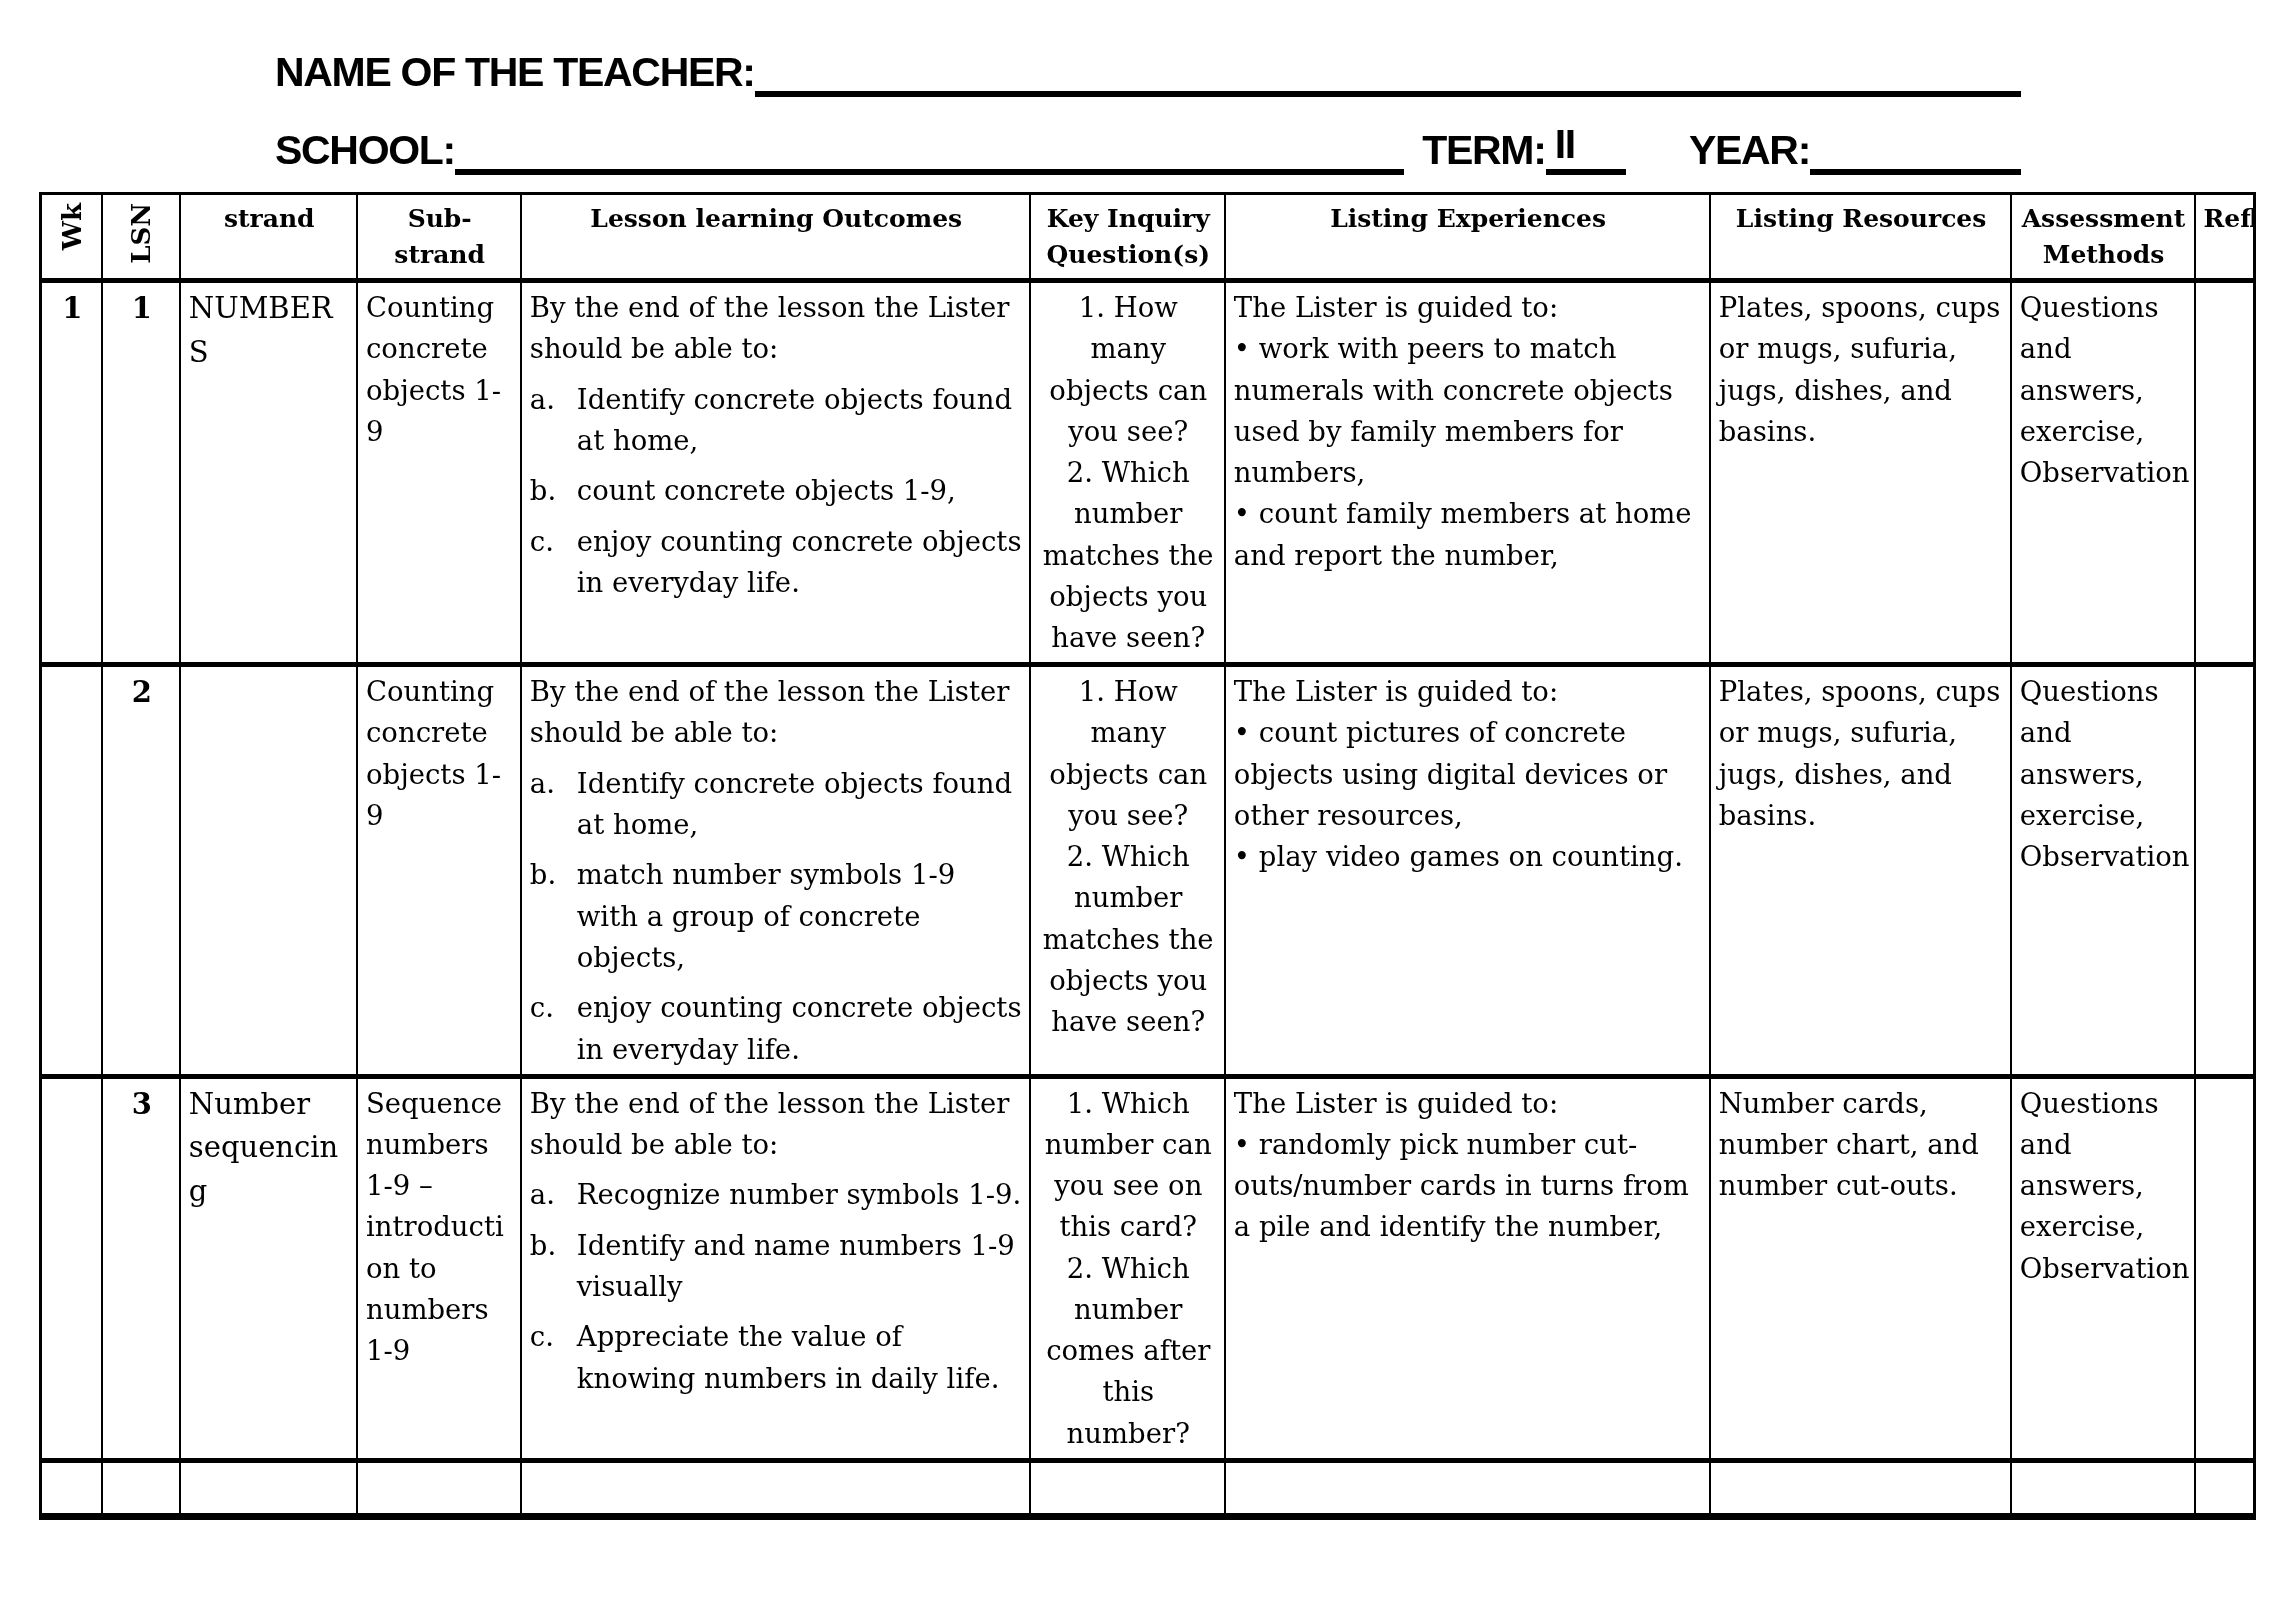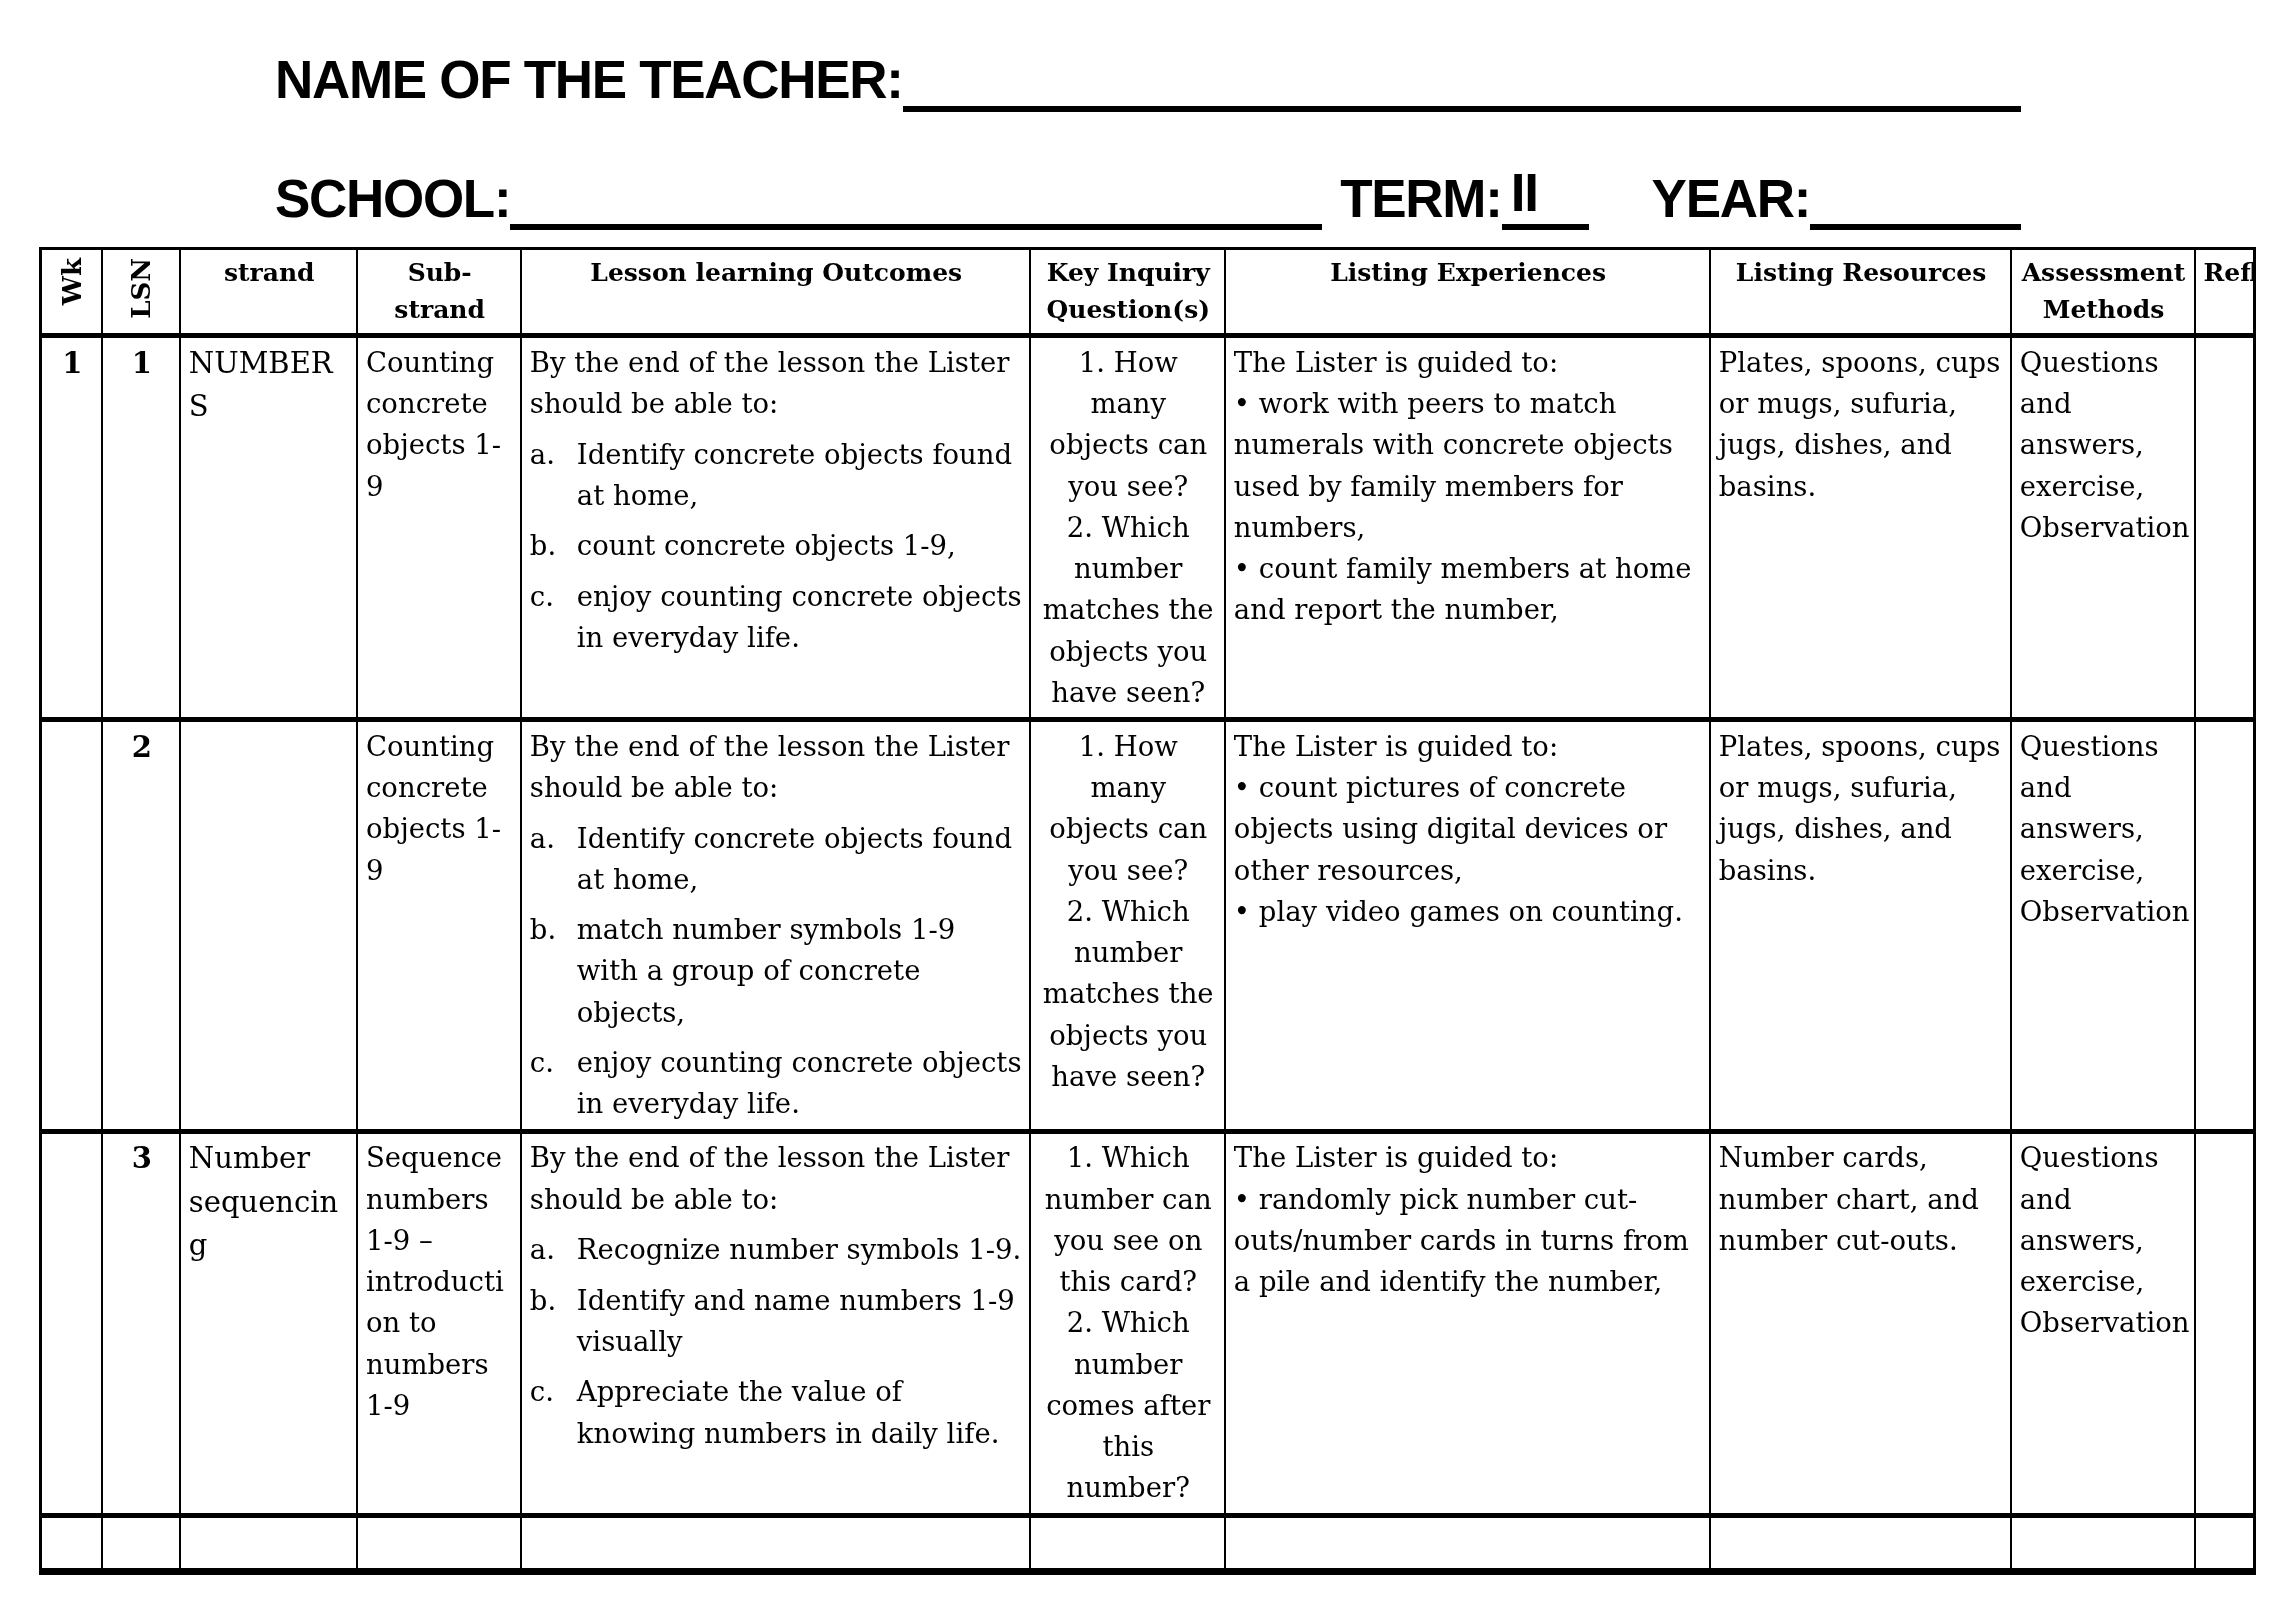--- a/index.html
+++ b/index.html
@@ -4,24 +4,24 @@
 <style>
   html,body{margin:0;padding:0;background:#ffffff;}
   .page{position:relative;width:2295px;height:1623px;background:#fff;color:#000;overflow:hidden;}
 
   
   .title{padding-top:30px;text-align:center;
          font-family:"Liberation Sans",sans-serif;font-weight:bold;
          font-size:51px;letter-spacing:-1.3px;line-height:1.2;}
   .hline{display:flex;align-items:flex-end;
          font-family:"Liberation Sans",sans-serif;font-weight:bold;
-         font-size:53px;letter-spacing:-1.3px;line-height:1.2;
+         font-size:41px;letter-spacing:-1.3px;line-height:1.2;
          margin-left:275px;margin-right:274px;}
   .name-line{margin-top:48px;}
-  .school-line{margin-top:49px;}
+  .school-line{margin-top:23px;}
   .fill{flex:1 1 auto;border-bottom:6.5px solid #000;}
   .fill.gap-r{margin-right:18.3px;}
   .term-ii{border-bottom:6.5px solid #000;padding:0 51px 0 9.2px;}
   .year-label{margin-left:63px;}
   .year-fill{flex:0 0 211px;border-bottom:6.5px solid #000;}
 
   
   table.sow{border-collapse:collapse;table-layout:fixed;
             margin:17px 0 0 39px;width:2217px;
             font-family:"DejaVu Serif","Liberation Serif",serif;font-size:27.5px;}

